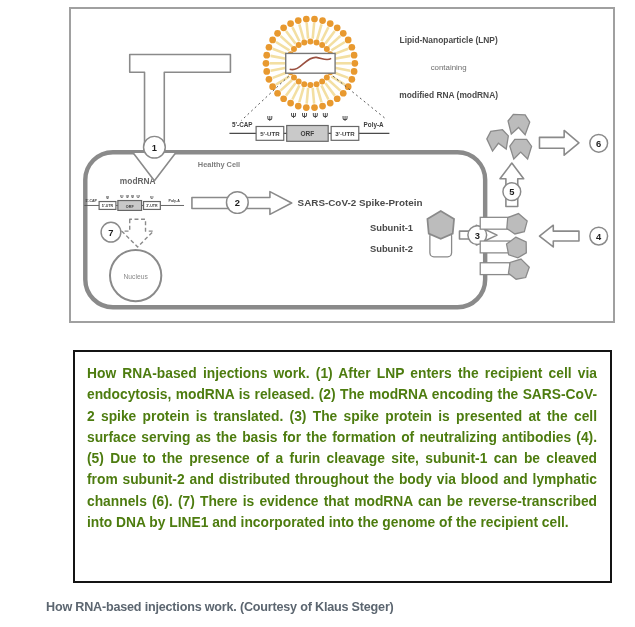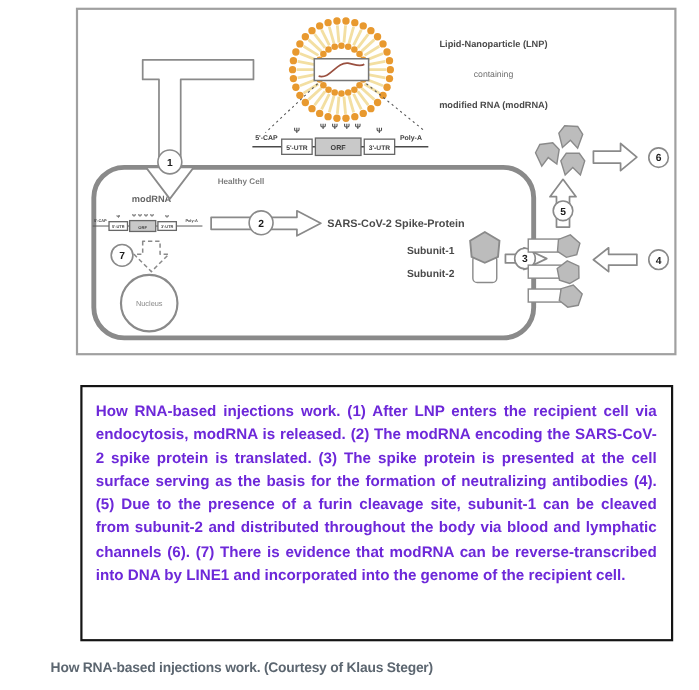--- a/index.html
+++ b/index.html
@@ -25,21 +25,21 @@
   .cbox{fill:#ffffff;stroke:#676767;stroke-width:1.2;}
   .cbox-gray{fill:#c9c9c9;stroke:#676767;stroke-width:1.2;}
   .ctext{font-weight:bold;fill:#3d3d3d;text-anchor:middle;}
   .psi{font-weight:bold;fill:#4a4a4a;text-anchor:middle;}
   .caption-box{
     position:absolute;left:73px;top:350px;width:539px;height:233px;
     border:2.5px solid #141414;box-sizing:border-box;background:#fff;
     padding:11px 13px 10px 12px;
   }
   .caption-box p{
-    margin:0;font-size:13.8px;line-height:21.3px;font-weight:bold;color:#6d28d9;
+    margin:0;font-size:13.8px;line-height:21.3px;font-weight:bold;color:#4d7c0f;
     text-align:justify;
   }
   .footer-caption{
     position:absolute;left:8px;top:600px;
     font-size:12.6px;font-weight:600;color:#5c6670;letter-spacing:-0.2px;padding-left:38px;
   }
 </style>
 </head>
 <body>
 

